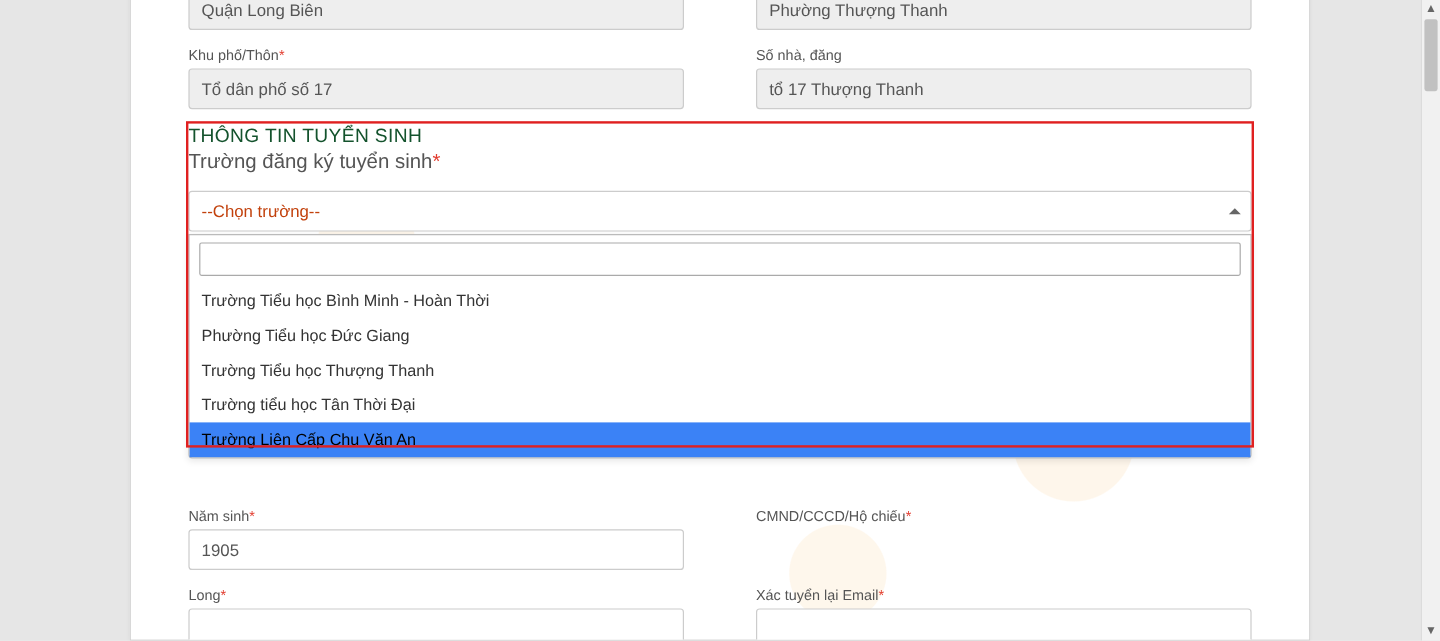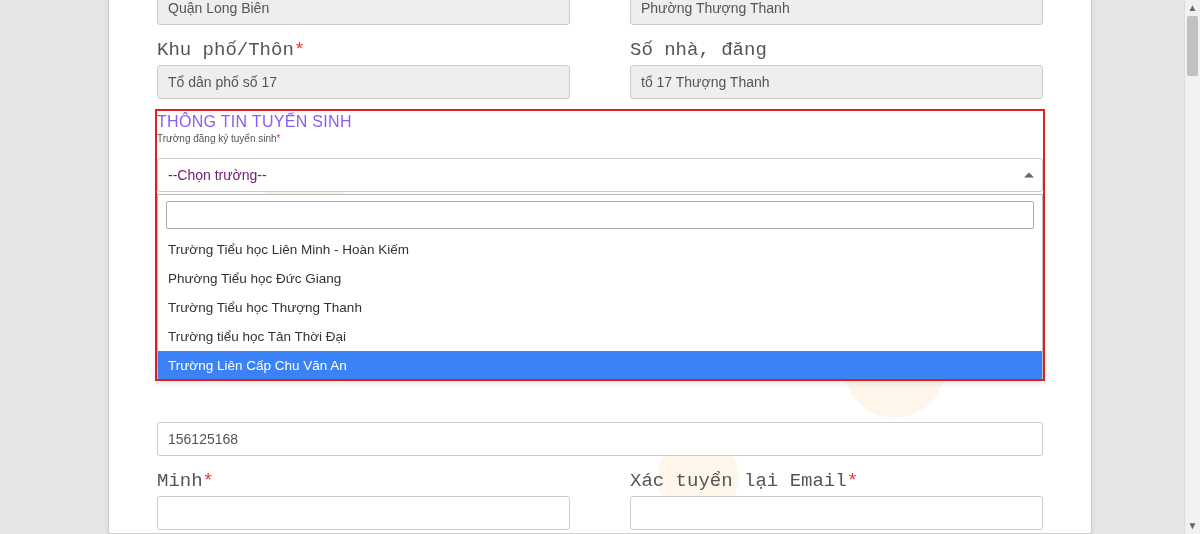--- a/index.html
+++ b/index.html
@@ -73,24 +73,23 @@
 
   .row {
     display: flex;
     gap: 60px;
     margin-bottom: 14px;
   }
   .col { flex: 1; min-width: 0; }
 
   label.fld {
     display: block;
-    font-size: 19px;
+    font-size: 12px;
     color: #555;
     margin-bottom: 4px;
-    font-family: Liberation Mono, monospace;
   }
   .req { color: #e23b2e; }
 
   input.text {
     width: 100%;
     height: 34px;
     border: 1px solid #ccc;
     border-radius: 3px;
     padding: 0 10px;
     font-size: 14px;
@@ -100,46 +99,46 @@
   input.text.readonly {
     background: #eeeeee;
   }
 
   .section-box {
     position: relative;
     margin-top: 4px;
   }
   .section-title {
     font-size: 16px;
-    color: #8b5cf6;
+    color: #14532d;
     letter-spacing: 0.3px;
   }
   .section-sublabel {
-    font-size: 10px;
+    font-size: 17px;
     color: #555;
     margin-top: 2px;
   }
   .red-box {
     position: absolute;
     border: 2px solid #e02020;
     pointer-events: none;
     z-index: 5;
   }
   .select-wrap {
     margin-top: 14px;
     position: relative;
   }
   .select-display {
     width: 100%;
     height: 34px;
     border: 1px solid #ccc;
     border-radius: 3px;
     padding: 0 28px 0 10px;
     font-size: 14px;
-    color: #701a75;
+    color: #c2410c;
     background: #fff;
     line-height: 32px;
     cursor: pointer;
     position: relative;
   }
   .select-caret {
     position: absolute;
     right: 8px;
     top: 50%;
     transform: translateY(-50%);
@@ -171,21 +170,21 @@
   }
   .dropdown ul { list-style: none; }
   .dropdown li {
     padding: 7px 10px;
     font-size: 13.5px;
     color: #333;
     cursor: pointer;
   }
   .dropdown li.selected {
     background: #3b82f6;
-    color: #ffffff;
+    color: #000000;
   }
 
   .below-row { margin-top: 230px; }
 </style>
 </head>
 <body>
 
 <div class="viewport">
   <div class="page">
     <div class="bg-tex"></div>
@@ -224,40 +223,48 @@
         <div class="select-wrap">
           <div class="select-display">
             <span>--Chọn trường--</span>
             <span class="select-caret"></span>
           </div>
           <div class="dropdown">
             <div class="search">
               <input type="text" style="">
             </div>
             <ul id="opts">
-                <li>Trường Tiểu học Liên Minh - Hoàn Kiếm</li>
+                <li>Trường Tiểu học Bình Minh - Hoàn Thời</li>
                 <li>Phường Tiểu học Đức Giang</li>
                 <li>Trường Tiểu học Thượng Thanh</li>
                 <li>Trường tiểu học Tân Thời Đại</li>
                 <li class="selected">Trường Liên Cấp Chu Văn An</li>
               </ul>
           </div>
         </div>
       </div>
 
       <div class="row below-row">
         <div class="col">
-          <input type="text" class="text" value="156125168" style="">
+          <label class="fld">
+            <span>Năm sinh</span><span class="req">*</span>
+          </label>
+          <input type="text" class="text" value="1905" style="">
+        </div>
+        <div class="col">
+          <label class="fld">
+            <span>CMND/CCCD/Hộ chiếu</span><span class="req">*</span>
+          </label>
         </div>
       </div>
 
       <div class="row">
         <div class="col">
           <label class="fld">
-            <span>Minh</span><span class="req">*</span>
+            <span>Long</span><span class="req">*</span>
           </label>
           <input type="text" class="text" style="">
         </div>
         <div class="col">
           <label class="fld">
             <span>Xác tuyển lại Email</span><span class="req">*</span>
           </label>
           <input type="text" class="text" style="">
         </div>
       </div>

